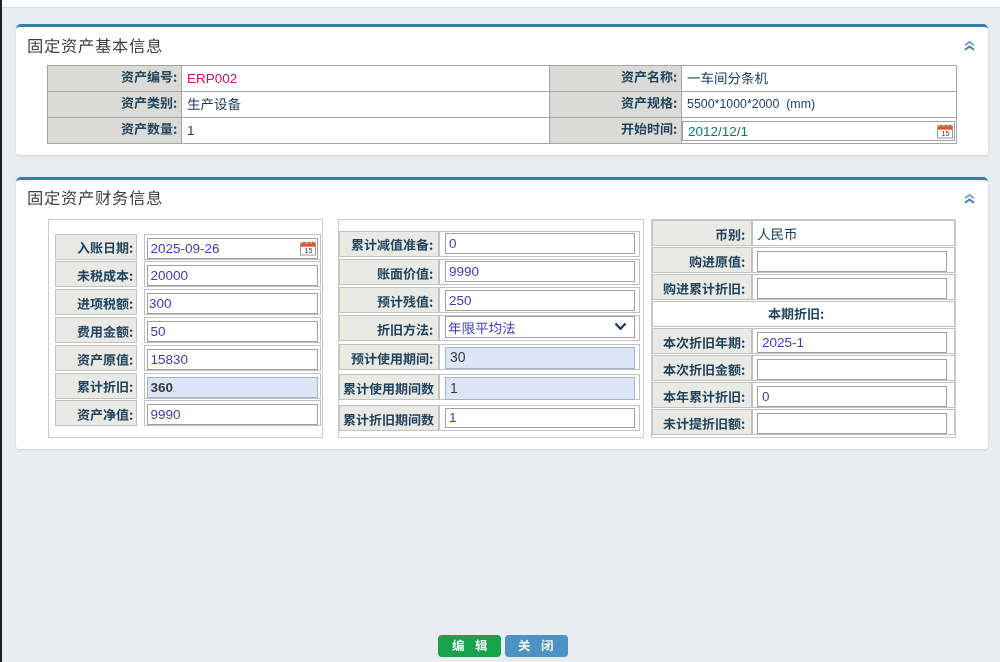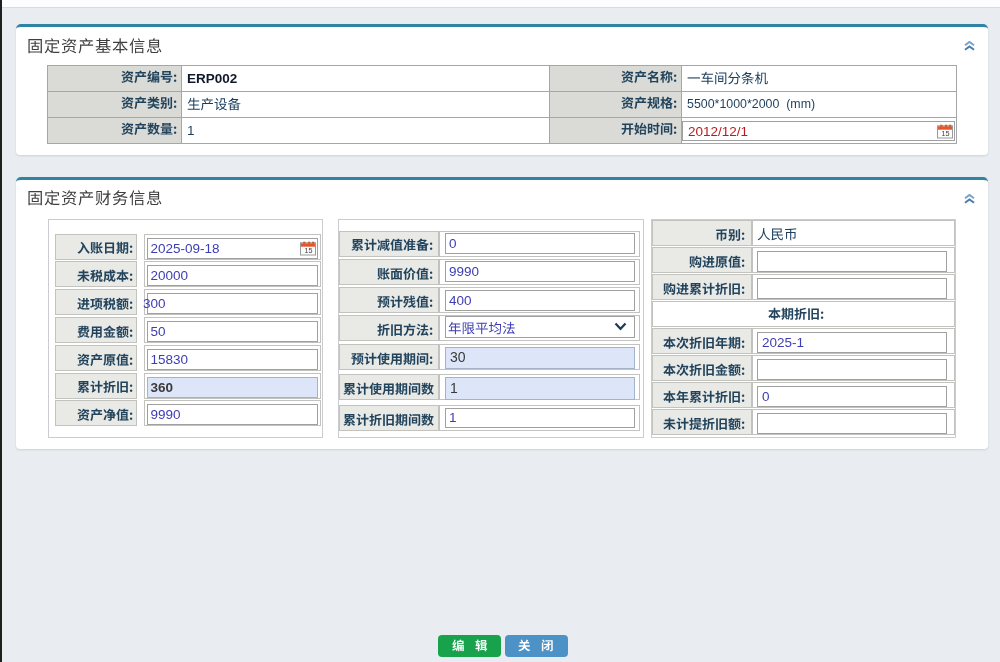--- a/index.html
+++ b/index.html
@@ -172,21 +172,21 @@
   </svg>
 <svg style="position:absolute;left:620.8px;top:120.9px;overflow:visible" width="58" height="17">
     <g fill="#21435c" transform="translate(0,12.7) scale(0.01300,-0.01300)">
       <use href="#g21" x="0"></use>
       <use href="#g22" x="1000"></use>
       <use href="#g23" x="2000"></use>
       <use href="#g24" x="3000"></use>
       <use href="#g12" x="4000"></use>
     </g>
   </svg>
-<div style="position:absolute;left:187px;top:66px;height:25px;line-height:25px;font-size:13.5px;color:#0f172a;font-weight:bold;white-space:nowrap">ERP002</div>
+<div style="position:absolute;left:187px;top:66px;height:25px;line-height:25px;font-size:13.5px;color:#be185d;font-weight:normal;white-space:nowrap">ERP002</div>
 <svg style="position:absolute;left:187.0px;top:96.1px;overflow:visible" width="55" height="18">
     <g fill="#1c3f5e" transform="translate(0,13.2) scale(0.01350,-0.01350)">
       <use href="#g25" x="0"></use>
       <use href="#g3" x="1000"></use>
       <use href="#g26" x="2000"></use>
       <use href="#g27" x="3000"></use>
     </g>
   </svg>
 <div style="position:absolute;left:187px;top:118px;height:25px;line-height:25px;font-size:13.5px;color:#1c3f5e;font-weight:normal;white-space:nowrap">1</div>
 <svg style="position:absolute;left:687.0px;top:70.1px;overflow:visible" width="82" height="18">
@@ -194,21 +194,21 @@
       <use href="#g28" x="0"></use>
       <use href="#g29" x="1000"></use>
       <use href="#g30" x="2000"></use>
       <use href="#g31" x="3000"></use>
       <use href="#g32" x="4000"></use>
       <use href="#g33" x="5000"></use>
     </g>
   </svg>
 <div style="position:absolute;left:687px;top:92px;height:25px;line-height:25px;font-size:12.4px;color:#1c3f5e;font-weight:normal;white-space:nowrap">5500*1000*2000&nbsp;&nbsp;(mm)</div>
 <div style="position:absolute;left:682px;top:121px;width:273px;height:20px;background:#fff;border:1px solid #a0a0a0"></div>
-<div style="position:absolute;left:688px;top:121px;height:21px;line-height:21px;font-size:13.5px;color:#b91c1c;font-weight:normal;white-space:nowrap">2012/12/1</div>
+<div style="position:absolute;left:688px;top:121px;height:21px;line-height:21px;font-size:13.5px;color:#0f766e;font-weight:normal;white-space:nowrap">2012/12/1</div>
 <svg style="position:absolute;left:937px;top:124px" width="16" height="15" viewBox="0 0 16 15">
 <rect x="0.5" y="1.8" width="15" height="12.2" fill="#fcfcfc" stroke="#9a9a9a" stroke-width="1"></rect>
 <rect x="1" y="2.3" width="14" height="3.4" fill="#e8552c"></rect>
 <rect x="3.2" y="0.7" width="2.2" height="2.2" fill="#c9622f"></rect>
 <rect x="8" y="0.7" width="2.2" height="2.2" fill="#c9622f"></rect>
 <rect x="12" y="0.7" width="2.2" height="2.2" fill="#c9622f"></rect>
 <text x="8.6" y="11.9" font-family="Liberation Sans" font-size="7.2" fill="#384038" text-anchor="middle">15</text>
   </svg>
 <div style="position:absolute;left:16px;top:177px;width:972px;height:272px;background:#fff;border-top:3px solid #2f83a3;border-radius:5px 5px 4px 4px;box-shadow:0 1px 2px rgba(120,130,140,.25)"></div>
 <svg style="position:absolute;left:27.0px;top:188.2px;overflow:visible" width="137" height="22">
@@ -233,21 +233,21 @@
 <svg style="position:absolute;left:77.3px;top:240.4px;overflow:visible" width="58" height="17">
     <g fill="#21435c" transform="translate(0,12.7) scale(0.01300,-0.01300)">
       <use href="#g36" x="0"></use>
       <use href="#g37" x="1000"></use>
       <use href="#g38" x="2000"></use>
       <use href="#g39" x="3000"></use>
       <use href="#g12" x="4000"></use>
     </g>
   </svg>
 <div style="position:absolute;left:147px;top:237.5px;width:171px;height:21px;background:#fff;border:1px solid #a0a0a0"></div>
-<div style="position:absolute;left:150.5px;top:237.5px;height:21px;line-height:21px;font-size:13.5px;color:#3d3db4;font-weight:normal;white-space:nowrap">2025-09-18</div>
+<div style="position:absolute;left:150.5px;top:237.5px;height:21px;line-height:21px;font-size:13.5px;color:#3d3db4;font-weight:normal;white-space:nowrap">2025-09-26</div>
 <div style="position:absolute;left:55px;top:261.3px;width:82px;height:26px;background:#e9e9e6;border:1px solid #c2c2be"></div>
 <div style="position:absolute;left:143.5px;top:261.3px;width:177.5px;height:26px;background:#fff;border:1px solid #c2c2be"></div>
 <svg style="position:absolute;left:77.3px;top:268.2px;overflow:visible" width="58" height="17">
     <g fill="#21435c" transform="translate(0,12.7) scale(0.01300,-0.01300)">
       <use href="#g40" x="0"></use>
       <use href="#g41" x="1000"></use>
       <use href="#g42" x="2000"></use>
       <use href="#g43" x="3000"></use>
       <use href="#g12" x="4000"></use>
     </g>
@@ -259,21 +259,21 @@
 <svg style="position:absolute;left:77.3px;top:296.0px;overflow:visible" width="58" height="17">
     <g fill="#21435c" transform="translate(0,12.7) scale(0.01300,-0.01300)">
       <use href="#g44" x="0"></use>
       <use href="#g45" x="1000"></use>
       <use href="#g41" x="2000"></use>
       <use href="#g46" x="3000"></use>
       <use href="#g12" x="4000"></use>
     </g>
   </svg>
 <div style="position:absolute;left:147px;top:293.1px;width:171px;height:21px;background:#fff;border:1px solid #a0a0a0"></div>
-<div style="position:absolute;left:143px;top:293.1px;height:21px;line-height:21px;font-size:13.5px;color:#3d3db4;font-weight:normal;white-space:nowrap">300</div>
+<div style="position:absolute;left:149px;top:293.1px;height:21px;line-height:21px;font-size:13.5px;color:#3d3db4;font-weight:normal;white-space:nowrap">300</div>
 <div style="position:absolute;left:55px;top:316.9px;width:82px;height:26px;background:#e9e9e6;border:1px solid #c2c2be"></div>
 <div style="position:absolute;left:143.5px;top:316.9px;width:177.5px;height:26px;background:#fff;border:1px solid #c2c2be"></div>
 <svg style="position:absolute;left:77.3px;top:323.8px;overflow:visible" width="58" height="17">
     <g fill="#21435c" transform="translate(0,12.7) scale(0.01300,-0.01300)">
       <use href="#g47" x="0"></use>
       <use href="#g48" x="1000"></use>
       <use href="#g49" x="2000"></use>
       <use href="#g46" x="3000"></use>
       <use href="#g12" x="4000"></use>
     </g>
@@ -361,21 +361,21 @@
 <svg style="position:absolute;left:377.3px;top:294.0px;overflow:visible" width="58" height="17">
     <g fill="#21435c" transform="translate(0,12.7) scale(0.01300,-0.01300)">
       <use href="#g62" x="0"></use>
       <use href="#g53" x="1000"></use>
       <use href="#g63" x="2000"></use>
       <use href="#g51" x="3000"></use>
       <use href="#g12" x="4000"></use>
     </g>
   </svg>
 <div style="position:absolute;left:444.5px;top:289.6px;width:190.5px;height:21px;background:#fff;border:1px solid #a0a0a0"></div>
-<div style="position:absolute;left:449px;top:289.6px;height:21px;line-height:21px;font-size:13.5px;color:#3d3db4;font-weight:normal;white-space:nowrap">400</div>
+<div style="position:absolute;left:449px;top:289.6px;height:21px;line-height:21px;font-size:13.5px;color:#3d3db4;font-weight:normal;white-space:nowrap">250</div>
 <div style="position:absolute;left:338.5px;top:315.4px;width:100px;height:26px;background:#e9e9e6;border:1px solid #c2c2be"></div>
 <div style="position:absolute;left:438.5px;top:315.4px;width:201px;height:26px;background:#fff;border:1px solid #c2c2be"></div>
 <svg style="position:absolute;left:377.3px;top:322.3px;overflow:visible" width="58" height="17">
     <g fill="#21435c" transform="translate(0,12.7) scale(0.01300,-0.01300)">
       <use href="#g54" x="0"></use>
       <use href="#g55" x="1000"></use>
       <use href="#g64" x="2000"></use>
       <use href="#g65" x="3000"></use>
       <use href="#g12" x="4000"></use>
     </g>

